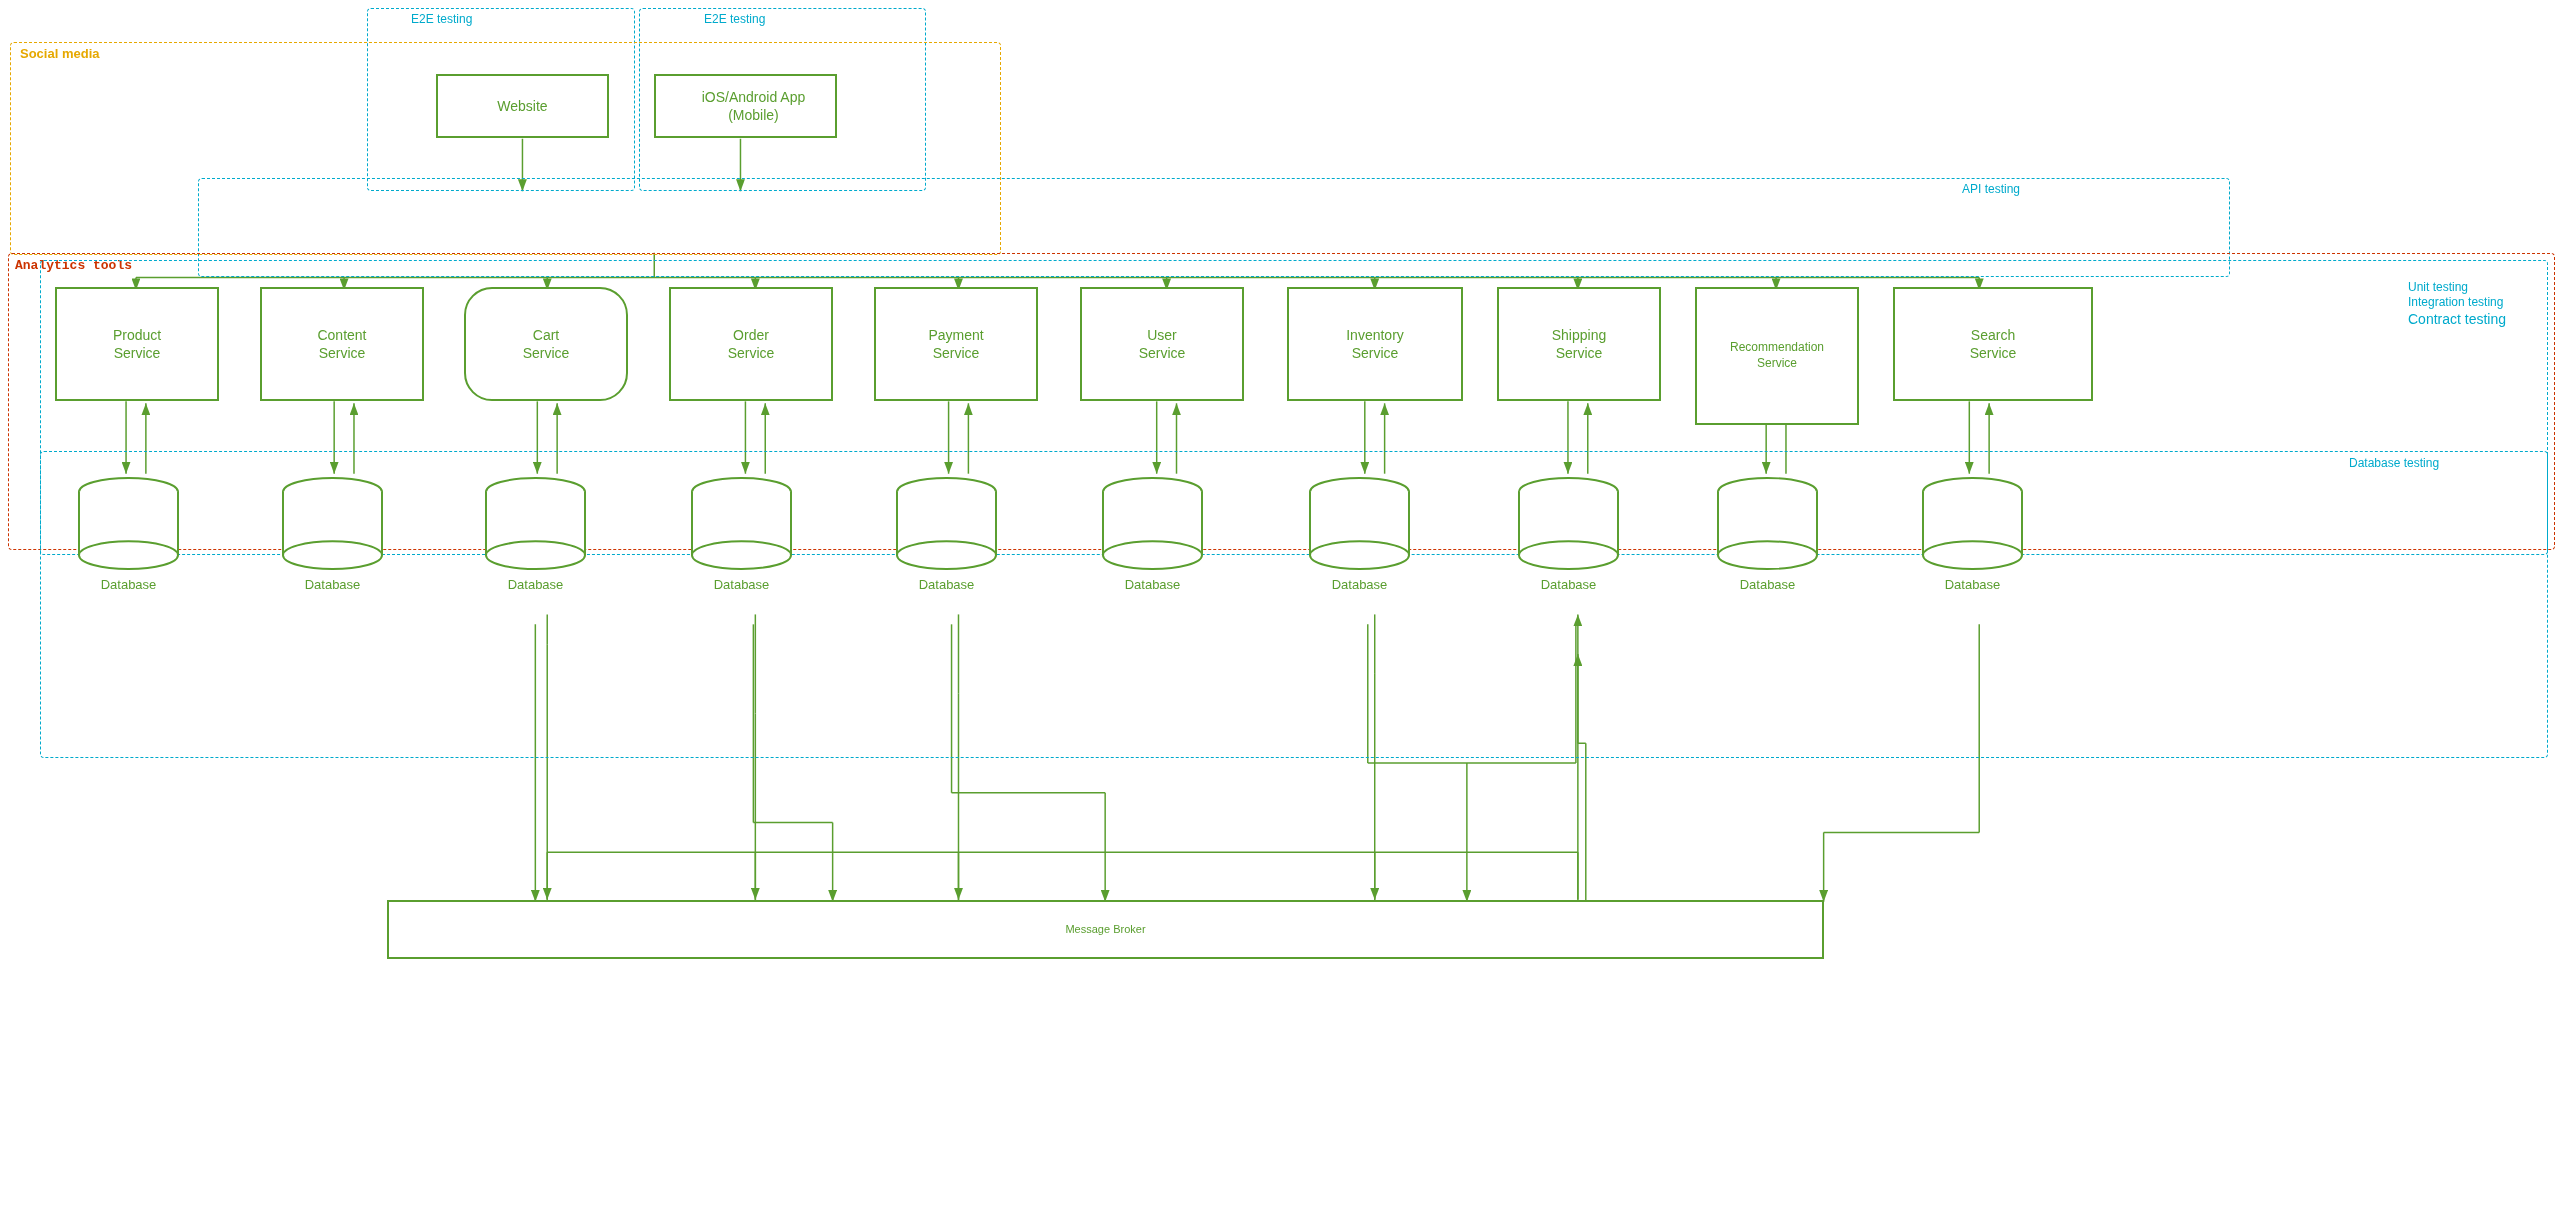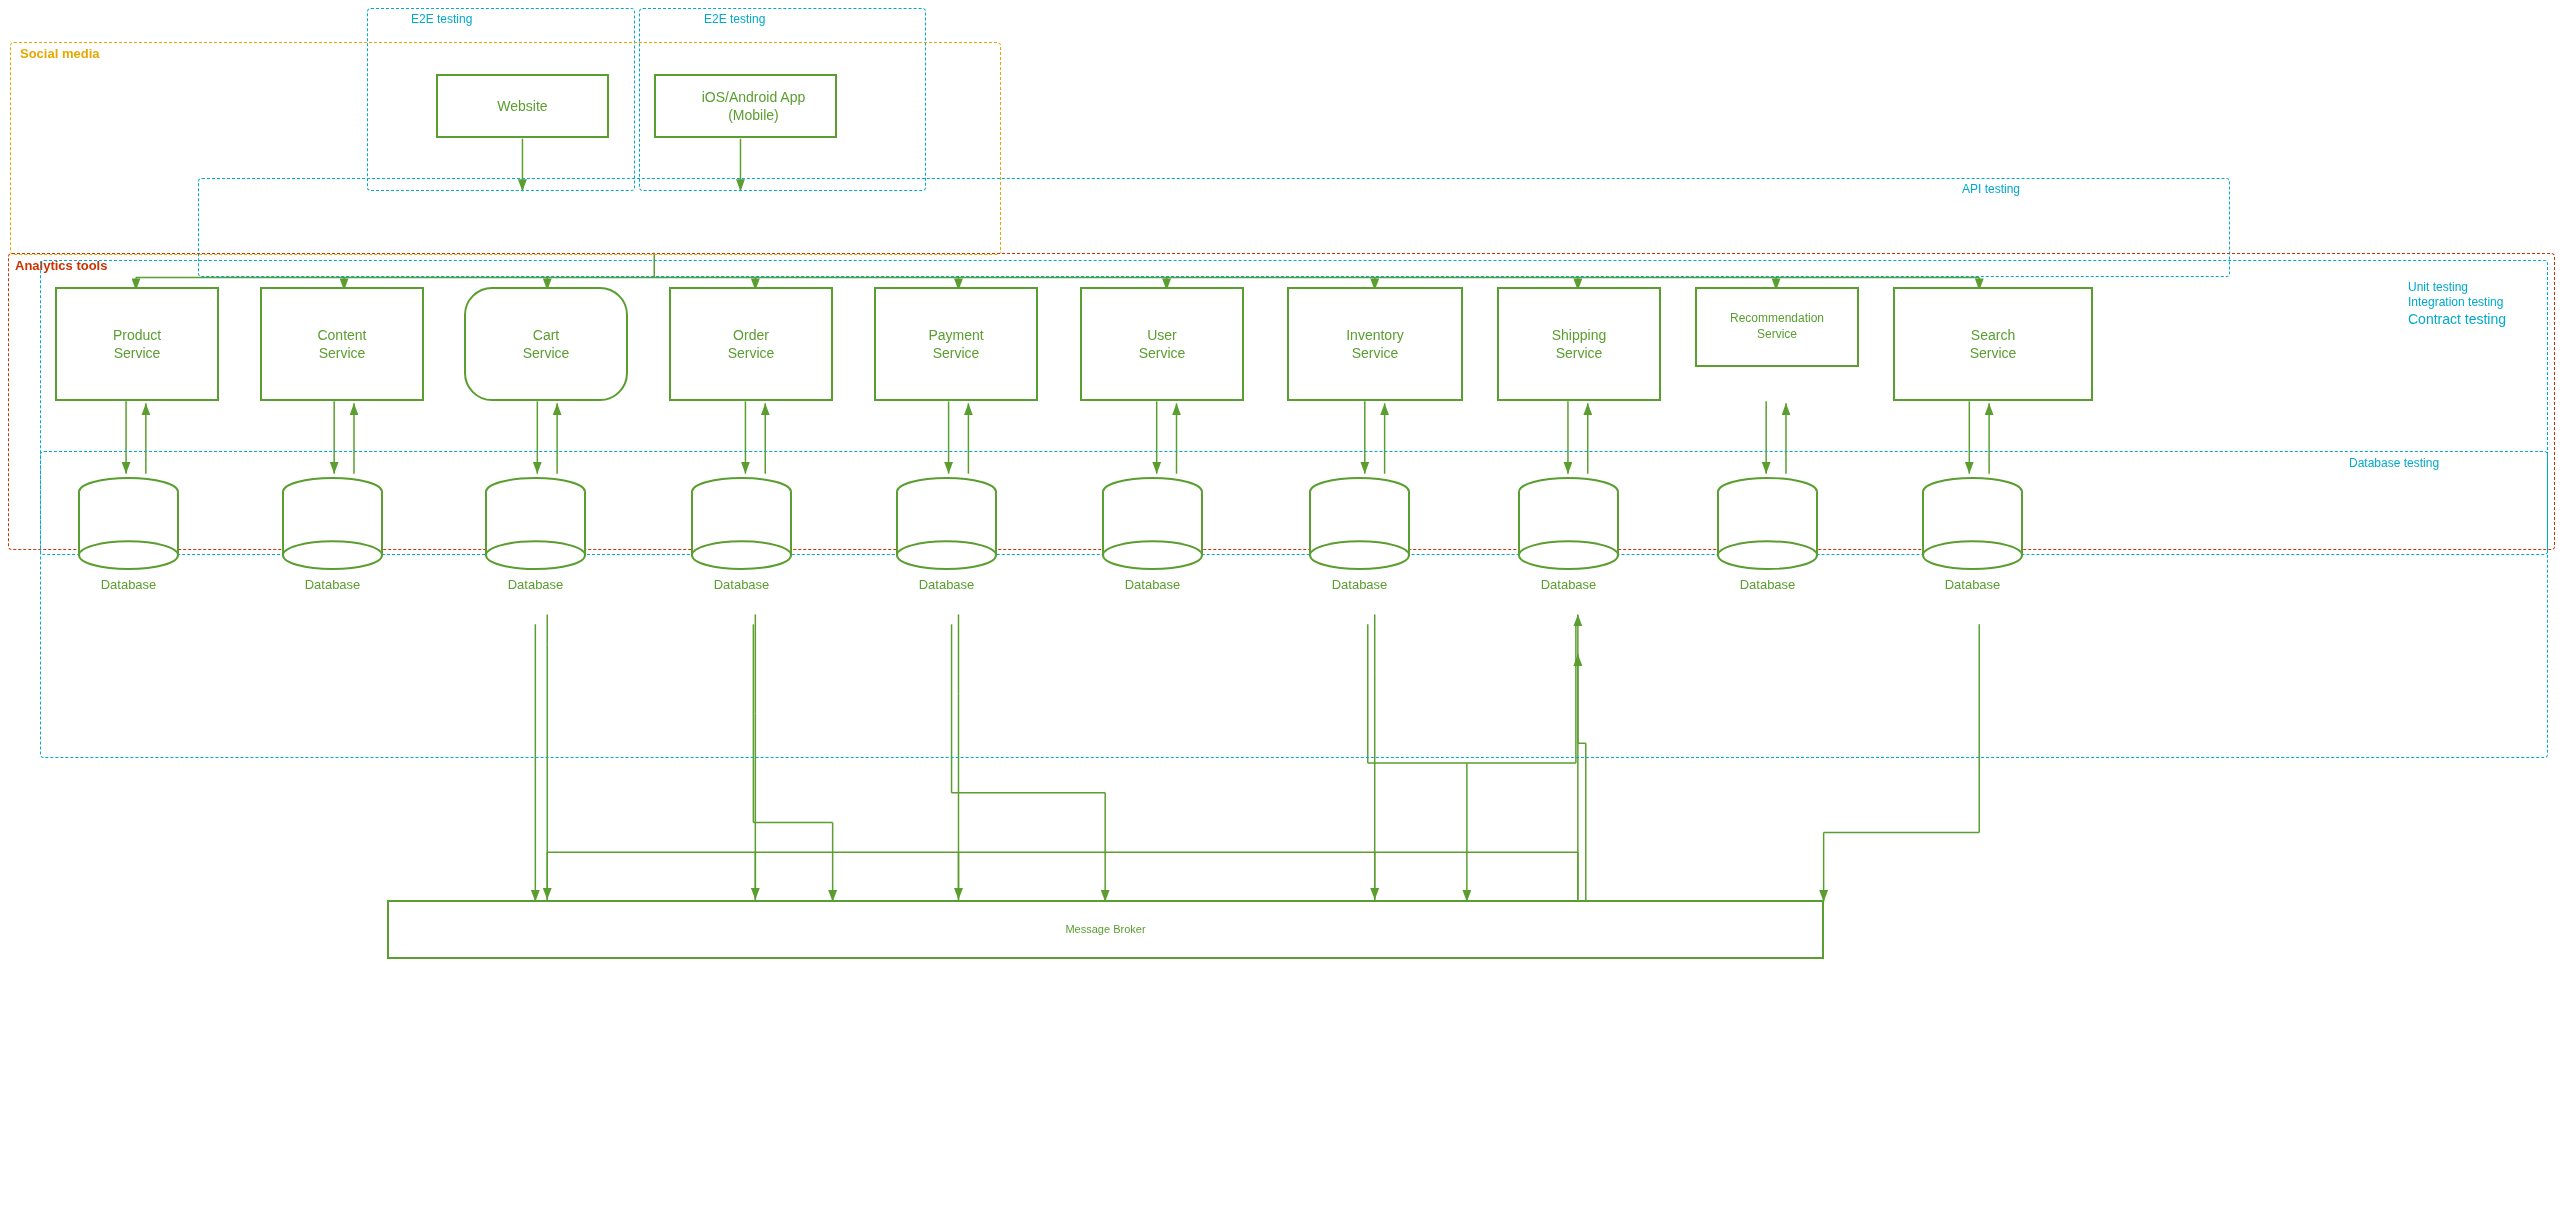--- a/index.html
+++ b/index.html
@@ -204,21 +204,21 @@
   <div class="region" style="top:42px; left:10px; width:991px; height:213px; border-color:#e6a800; border-width:1.5px;">
   </div>
   <span class="region-label" style="top:46px; left:20px; color:#e6a800;">Social media</span>
 
   <div class="region" style="top:178px; left:198px; width:2032px; height:99px; border-color:#00aacc; border-width:1.5px;">
   </div>
   <span class="region-label" style="top:182px; left:1962px; color:#00aacc; font-weight:normal; font-size:12px;">API testing</span>
 
   <div class="region" style="top:253px; left:8px; width:2547px; height:297px; border-color:#cc3300; border-width:1.5px;">
   </div>
-  <span class="region-label" style="top:258px; left:15px; color:#cc3300;">Analytics tools</span>
+  <span class="region-label" style="top:258px; left:15px; color:#cc3300;font-family:Liberation Mono, monospace;">Analytics tools</span>
 
   <div class="region" style="top:260px; left:40px; width:2508px; height:295px; border-color:#00aacc; border-width:1.5px;">
   </div>
 
   <div class="region" style="top:451px; left:40px; width:2508px; height:307px; border-color:#00aacc; border-width:1.5px;">
   </div>
   <span class="region-label" style="top:456px; left:2349px; color:#00aacc; font-weight:normal; font-size:12px;">Database testing</span>
 
   <span class="test-label" style="top:280px; left:2408px; font-size:12px;">Unit testing</span>
   <span class="test-label" style="top:295px; left:2408px; font-size:12px;">Integration testing</span>
@@ -267,21 +267,21 @@
   <div class="service-box" style="top:287px; left:1287px; width:176px; height:114px;">
     <span style="white-space:pre-line;">Inventory
 Service</span>
   </div>
 
   <div class="service-box" style="top:287px; left:1497px; width:164px; height:114px;">
     <span style="white-space:pre-line;">Shipping
 Service</span>
   </div>
 
-  <div class="service-box" style="top:287px; left:1695px; width:164px; height:80px; font-size:12px;">
+  <div class="service-box" style="top:287px; left:1695px; width:164px; height:138px; font-size:12px;">
     <span style="white-space:pre-line;">Recommendation
 Service</span>
   </div>
 
   <div class="service-box" style="top:287px; left:1893px; width:200px; height:114px;">
     <span style="white-space:pre-line;">Search
 Service</span>
   </div>
 
   <div class="db-container" style="top:474px; left:69px;">

